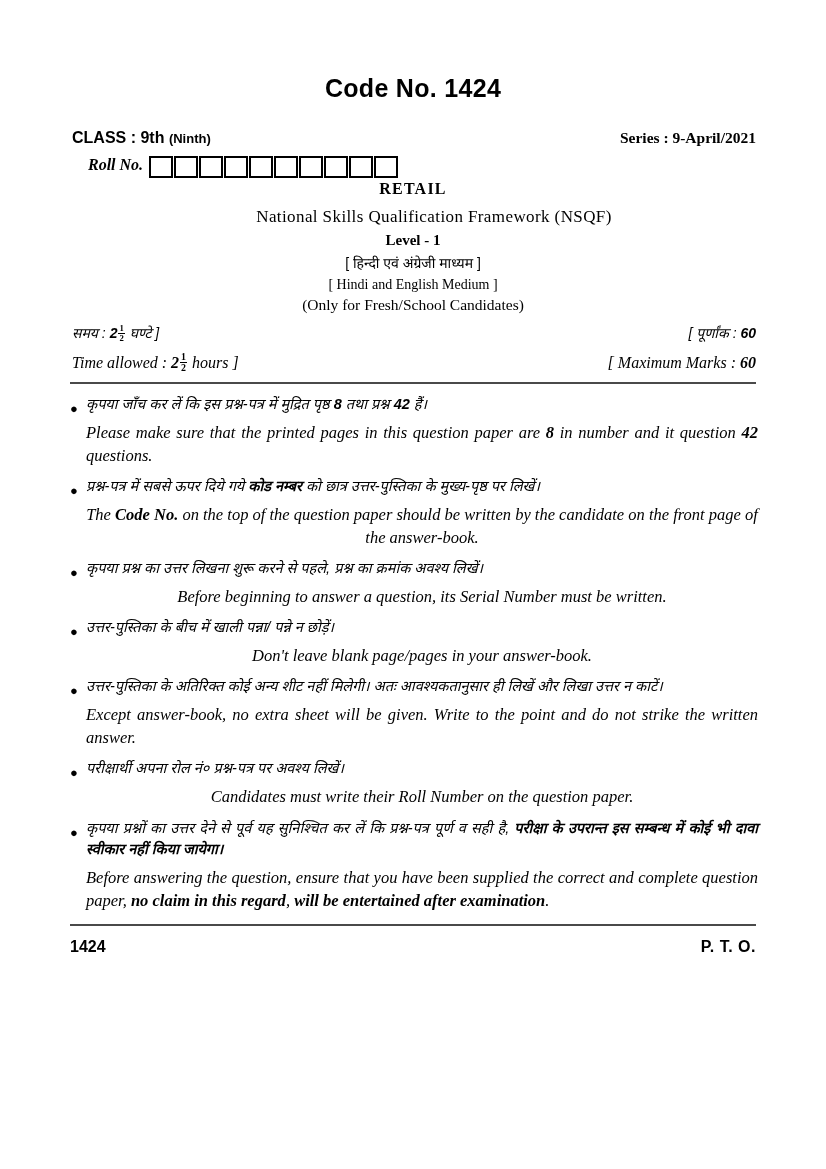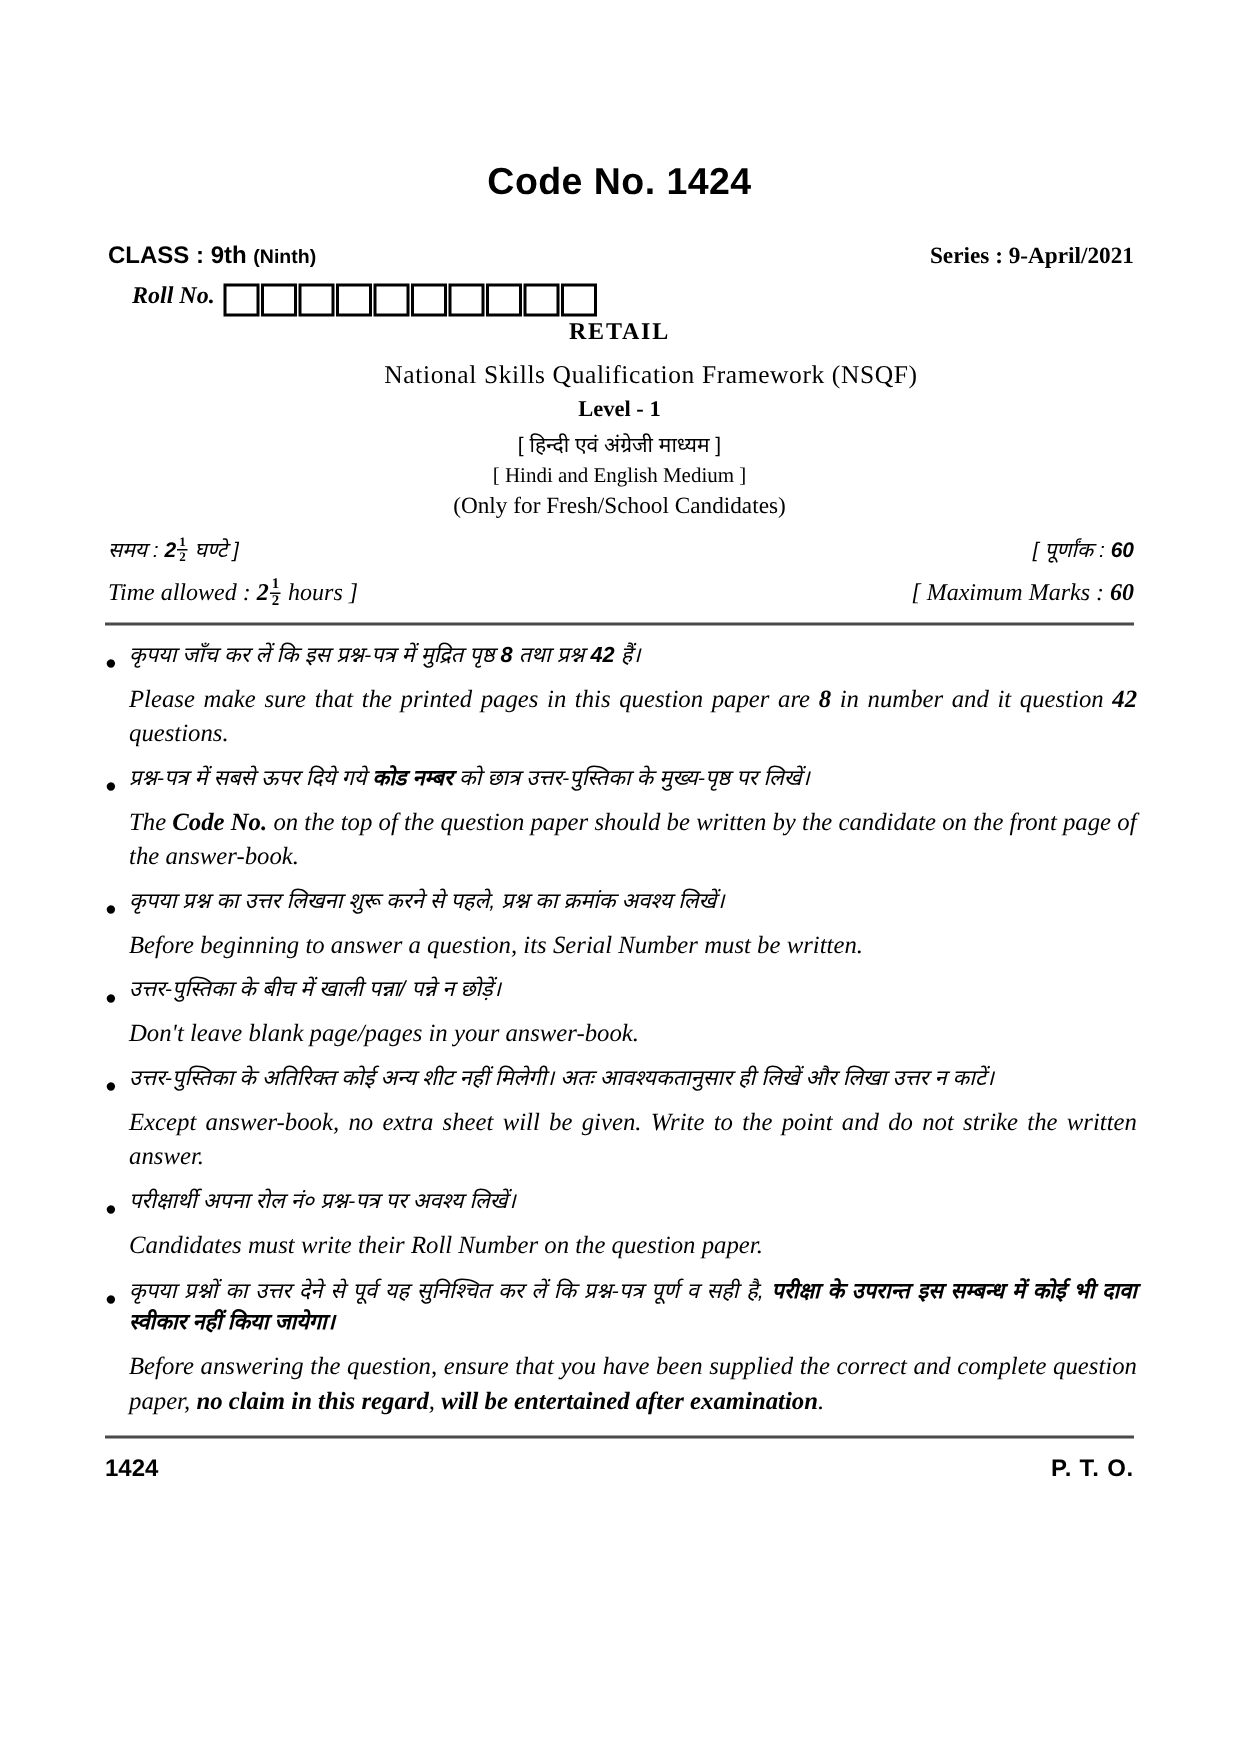--- a/index.html
+++ b/index.html
@@ -26,21 +26,21 @@
   }
 
   
   .code-title {
     text-align: center;
     font-family: "Liberation Sans", "DejaVu Sans", sans-serif;
     font-weight: bold;
     font-size: 25px;
     letter-spacing: 0.3px;
     margin: 0;
-    padding-top: 108px;
+    padding-top: 75px;
     line-height: 1.1;
   }
 
   
   .class-series-row {
     display: flex;
     justify-content: space-between;
     align-items: baseline;
     padding: 0 70px 0 72px;
     margin-top: 26px;
@@ -218,21 +218,21 @@
     text-align: justify;
   }
   .en-text {
     font-family: "Liberation Serif", "DejaVu Serif", serif;
     font-style: italic;
     font-size: 16.5px;
     line-height: 1.4;
     text-align: justify;
     margin-top: 6px;
   }
-  .en-text.nojustify { text-align: left; }
+  .en-text.nojustify { text-align: center; }
   .hi-text.nojustify { text-align: left; }
 
   .instr-body .hi-text b,
   .instr-body .en-text b { font-weight: bold; }
 
   
   .footer-row {
     display: flex;
     justify-content: space-between;
     align-items: baseline;

